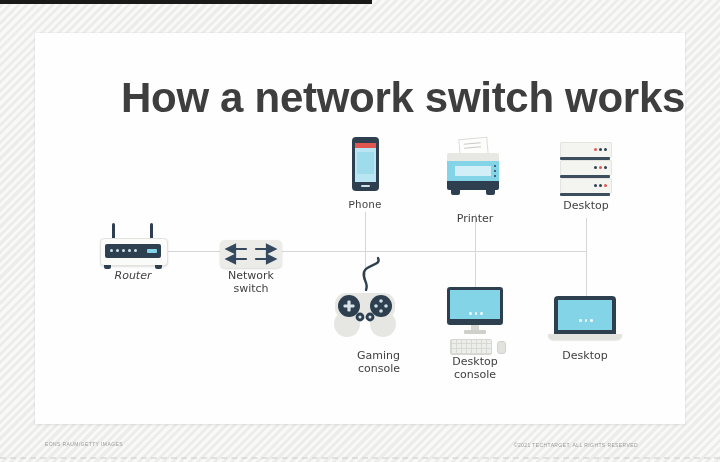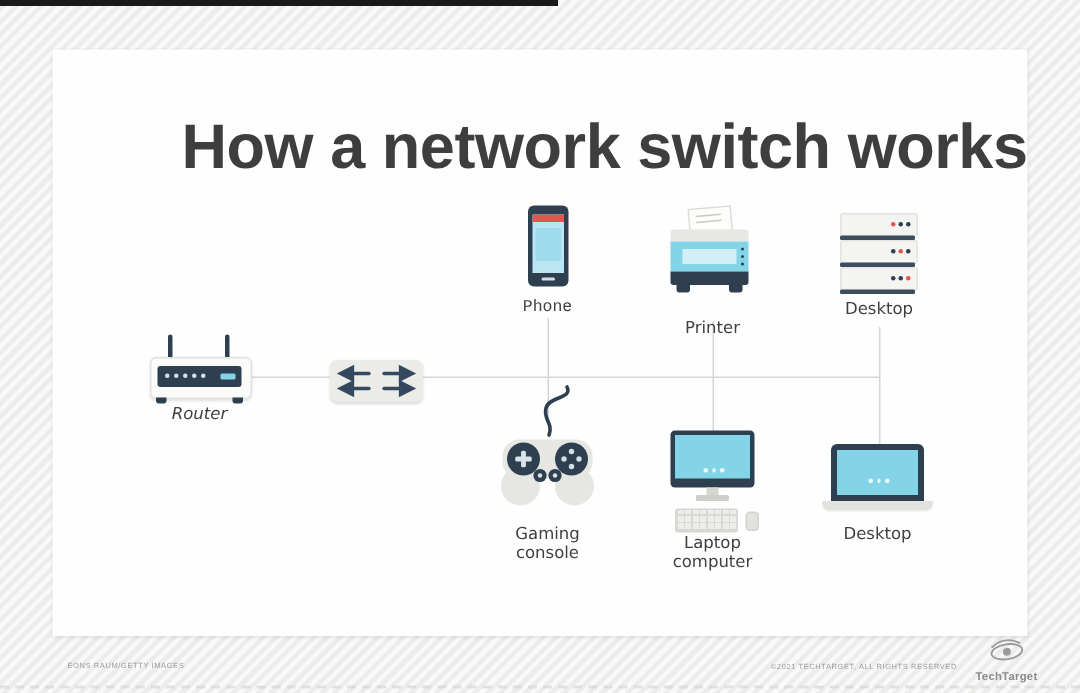--- a/index.html
+++ b/index.html
@@ -109,20 +109,21 @@
           <polygon points="7,9 15,5 15,13"></polygon>
         <line x1="26" y1="19" x2="13" y2="19"></line>
           <polygon points="7,19 15,15 15,23"></polygon>
         <line x1="36" y1="9" x2="49" y2="9"></line>
           <polygon points="55,9 47,5 47,13"></polygon>
         <line x1="36" y1="19" x2="49" y2="19"></line>
           <polygon points="55,19 47,15 47,23"></polygon>
       </g>
     </svg>
   </div>
+  <div class="abs lbl" style="left:219px;top:269px;width:64px;">Network switch</div>
 
   <div>
     <div class="abs" id="phone-body"></div>
     <div class="abs" id="phone-screen">
       <div id="phone-notif"></div>
       <div id="phone-block"></div>
     </div>
     <div class="abs" id="phone-home"></div>
   </div>
   <div class="abs lbl" style="left:335px;top:199px;width:60px;font-family:Liberation Mono, monospace;">Phone</div>
@@ -186,55 +187,47 @@
           <circle cx="43" cy="15" r="1.8"></circle>
         <circle cx="53" cy="15" r="1.8"></circle>
           <circle cx="48" cy="20" r="1.8"></circle>
       </g>
       <circle cx="27" cy="26" r="4.4" fill="#2e3f50"></circle>
         <circle cx="27" cy="26" r="1.5" fill="#d8e4e8"></circle>
       <circle cx="37" cy="26" r="4.4" fill="#2e3f50"></circle>
         <circle cx="37" cy="26" r="1.5" fill="#d8e4e8"></circle>
     </svg>
   </div>
-  <div class="abs lbl" style="left:330px;top:349px;width:70px;">Gaming console</div>
+  <div class="abs lbl" style="left:330px;top:349px;width:70px;text-align:right;">Gaming console</div>
 
   <div>
     <div class="abs" id="mon"></div>
     <div class="abs" id="mon-screen">
       <span class="dots3" style="left:19px;top:22px;">
           <i></i>
           <i></i>
           <i></i>
         </span>
     </div>
     <div class="abs" id="mon-neck"></div>
     <div class="abs" id="mon-base"></div>
     <div class="abs" id="kbd"></div>
     <div class="abs" id="mouse"></div>
   </div>
-  <div class="abs lbl" style="left:438px;top:355px;width:74px;">Laptop computer</div>
+  <div class="abs lbl" style="left:438px;top:355px;width:74px;">Desktop console</div>
 
   <div>
     <div class="abs" id="lap-screen"></div>
     <div class="abs" id="lap-inner">
       <span class="dots3" style="left:21px;top:19px;">
           <i></i>
           <i></i>
           <i></i>
         </span>
     </div>
     <div class="abs" id="lap-base"></div>
   </div>
   <div class="abs lbl" style="left:553px;top:349px;width:64px;">Desktop</div>
 
   <div class="abs foot-txt" style="left:45px;top:441px;">EONS RAUM/GETTY IMAGES</div>
   <div class="abs foot-txt" style="left:420px;top:442px;width:218px;text-align:right;">©2021 TECHTARGET, ALL RIGHTS RESERVED</div>
-  <div class="abs" id="brand">
-    <svg width="26" height="16" viewBox="0 0 34 20" style="transform:rotate(-9deg);">
-      <path d="M5,6 Q17,-2 29,6" stroke="#9a9a9a" stroke-width="1.6" fill="none" stroke-linecap="round"></path>
-      <ellipse cx="17" cy="12" rx="13.5" ry="6.5" stroke="#9a9a9a" stroke-width="1.6" fill="none"></ellipse>
-      <circle cx="17" cy="12" r="3.4" fill="#9a9a9a"></circle>
-    </svg>
-    <div id="brand-name">TechTarget</div>
-  </div>
   <div class="abs" id="bottom-dashes"></div>
 </div>
 
 </body></html>

